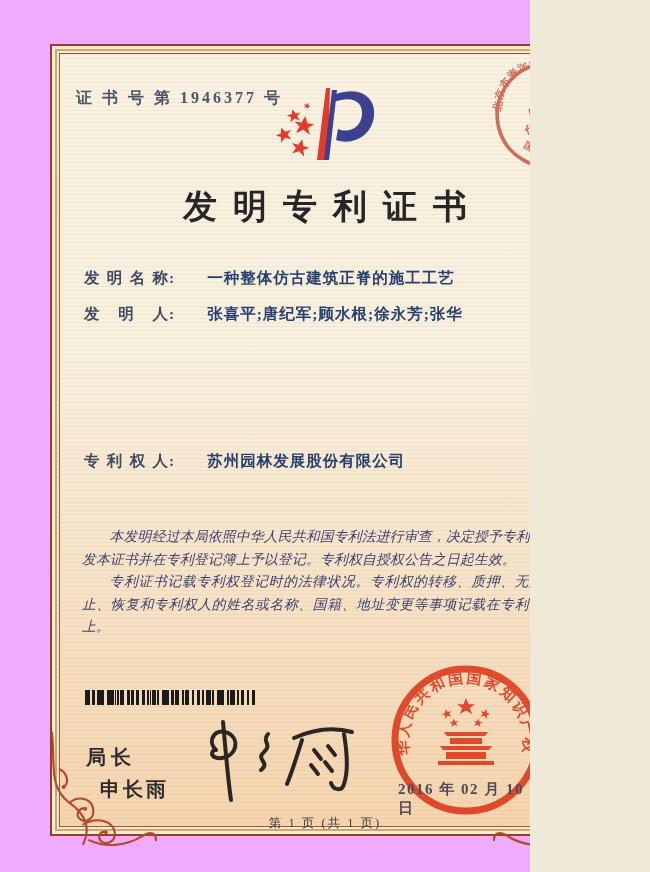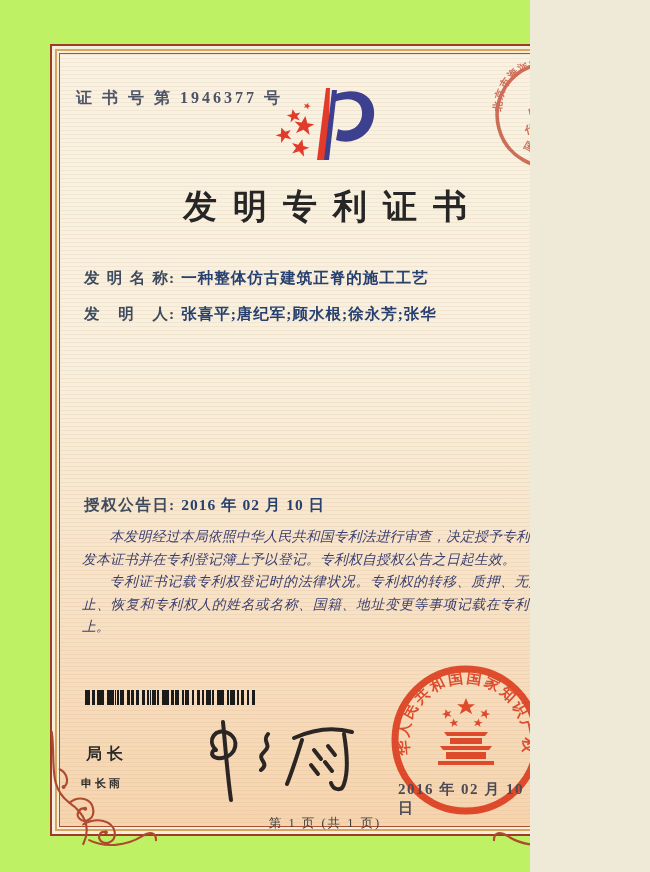--- a/index.html
+++ b/index.html
@@ -3,21 +3,21 @@
 <meta charset="utf-8">
 <style>
   html,body{margin:0;padding:0;}
   body{
     width:650px;height:872px;
     font-family:"Liberation Serif","DejaVu Serif",serif;
     background:#efe9d8;
   }
   #page{
     position:relative;width:530px;height:872px;overflow:hidden;
-    background:#bef264;
+    background:#f0abfc;
   }
   
   #frame{
     position:absolute;left:50px;top:44px;width:546px;height:788px;
     border:2px solid #9e3a26;
     box-shadow: inset 0 0 0 3px #f7eedc,
                 inset 0 0 0 5px #d8a55e,
                 inset 0 0 0 7px #f7eedc,
                 inset 0 0 0 8px #ad4d33;
     background:linear-gradient(180deg,#f8f2e2 0%,#f7f0de 40%,#f6e3c8 68%,#f4d4ae 100%);
@@ -43,40 +43,40 @@
     letter-spacing:16px;padding-left:16px;box-sizing:border-box;
     font-family:"DejaVu Serif","Liberation Serif",serif;
   }
   .field-row{left:84px;width:500px;font-size:15.5px;white-space:nowrap;}
   .f-label{
     display:inline-block;width:84px;vertical-align:top;
     text-align:justify;text-align-last:justify;
     color:#3e4a5e;font-weight:700;
   }
   .f-sep{color:#3e4a5e;font-weight:600;margin:0 7px 0 1px;}
-  .f-value{color:#27406f;font-weight:600;letter-spacing:1px;}
+  .f-value{color:#27406f;font-weight:600;letter-spacing:1px;margin-left:26px;}
   #row0{top:268px;} #row1{top:304px;} #row2{top:364px;}
   #row3{top:407px;} #row4{top:451px;} #row5{top:495px;}
   #body-text{
     left:82px;top:526px;width:490px;
     font-size:13.8px;line-height:22.5px;letter-spacing:0.2px;
     color:#3a3e6e;font-style:italic;font-weight:500;
     text-align:justify;
   }
   #body-text p{margin:0;text-indent:2em;}
   #barcode{
     left:85px;top:690px;width:166px;height:15px;
     border-left:2px solid #1b1b1b;border-right:2px solid #1b1b1b;
     background:
       repeating-linear-gradient(90deg,#1b1b1b 0 2px,rgba(0,0,0,0) 2px 5px),
       repeating-linear-gradient(90deg,#1b1b1b 0 1px,rgba(0,0,0,0) 1px 7px),
       repeating-linear-gradient(90deg,#1b1b1b 0 3px,rgba(0,0,0,0) 3px 11px);
   }
-  #director-title{left:86px;top:744px;font-size:16px;letter-spacing:5px;color:#2b2b2b;font-weight:600;}
-  #director-name{left:81px;top:776px;font-size:11px;letter-spacing:3px;color:#2b2b2b;font-weight:600;}
+  #director-title{left:86px;top:744px;font-size:20px;letter-spacing:5px;color:#2b2b2b;font-weight:600;}
+  #director-name{left:100px;top:776px;font-size:20px;letter-spacing:3px;color:#2b2b2b;font-weight:600;}
   #signature{left:192px;top:712px;width:178px;height:96px;}
   #seal{left:386px;top:660px;width:160px;height:160px;mix-blend-mode:multiply;opacity:.92;}
   #seal-date{
     left:398px;top:780px;font-size:15px;font-weight:600;
     color:#4c4a55;letter-spacing:1.5px;z-index:5;
   }
   #footer{
     left:0;top:815px;width:650px;text-align:center;
     font-size:12.5px;color:#3d3d3d;letter-spacing:2px;
   }
@@ -130,22 +130,22 @@
   </svg>
 
   <div id="title" class="abs">发明专利证书</div>
 
   <div id="row0" class="abs field-row">
     <span class="f-label">发明名称</span><span class="f-sep">:</span><span class="f-value">一种整体仿古建筑正脊的施工工艺</span>
   </div>
   <div id="row1" class="abs field-row">
     <span class="f-label">发明人</span><span class="f-sep">:</span><span class="f-value">张喜平;唐纪军;顾水根;徐永芳;张华</span>
   </div>
-  <div id="row5" class="abs field-row">
-    <span class="f-label">授权公告日</span><span class="f-sep">:</span><span class="f-value">2016 年 02 月 10 日</span>
+  <div id="row4" class="abs field-row">
+    <span class="f-label">专利权人</span><span class="f-sep">:</span><span class="f-value">苏州园林发展股份有限公司</span>
   </div>
 
   <div id="body-text" class="abs">
     <p>本发明经过本局依照中华人民共和国专利法进行审查，决定授予专利权，颁发本证书并在专利登记簿上予以登记。专利权自授权公告之日起生效。</p>
     <p>专利证书记载专利权登记时的法律状况。专利权的转移、质押、无效、终止、恢复和专利权人的姓名或名称、国籍、地址变更等事项记载在专利登记簿上。</p>
   </div>
 
   <div id="barcode" class="abs"></div>
 
   <div id="director-title" class="abs">局长</div>

